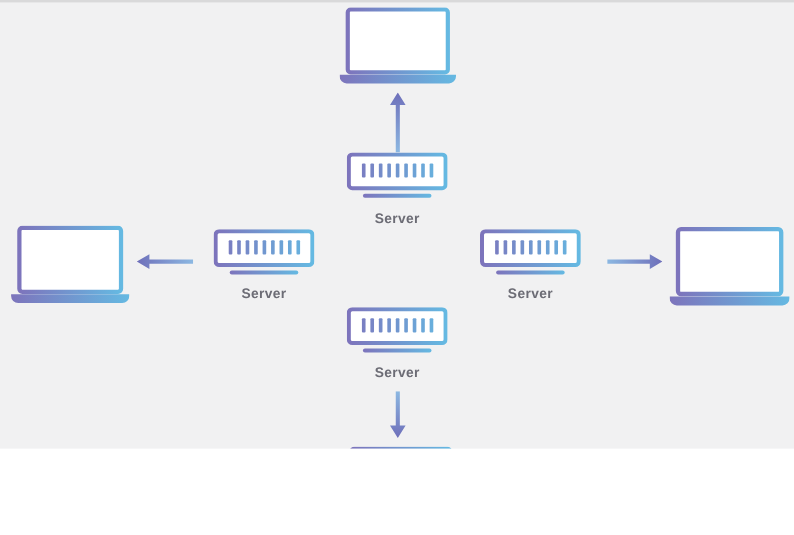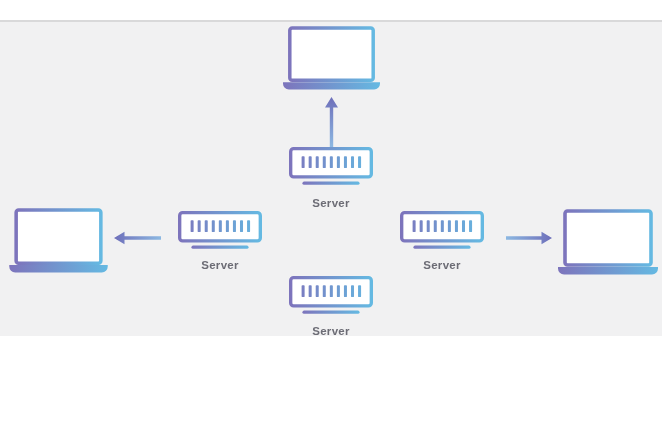--- a/index.html
+++ b/index.html
@@ -5,24 +5,23 @@
   :root{
     --bg:#f1f1f2;
     --label:#6c6c75;
     --top-border:#d9d9da;
     --bottom-border:#121216;
   }
   html,body{margin:0;padding:0;}
   body{background:#fff;font-family:"Liberation Sans",sans-serif;}
   .canvas{
     position:relative;
-    width:662px;height:316px;
+    width:662px;height:374px;
     background:var(--bg);
     overflow:hidden;
-    margin-top:20px;
   }
   .edge-top{position:absolute;left:0;top:0;width:662px;height:2px;background:var(--top-border);}
   .edge-bottom{position:absolute;left:0;top:443px;width:662px;height:3px;background:var(--bottom-border);}
   .abs{position:absolute;}
   .label{
     position:absolute;
     width:84px;
     text-align:center;
     font-size:11.5px;
     font-weight:700;

